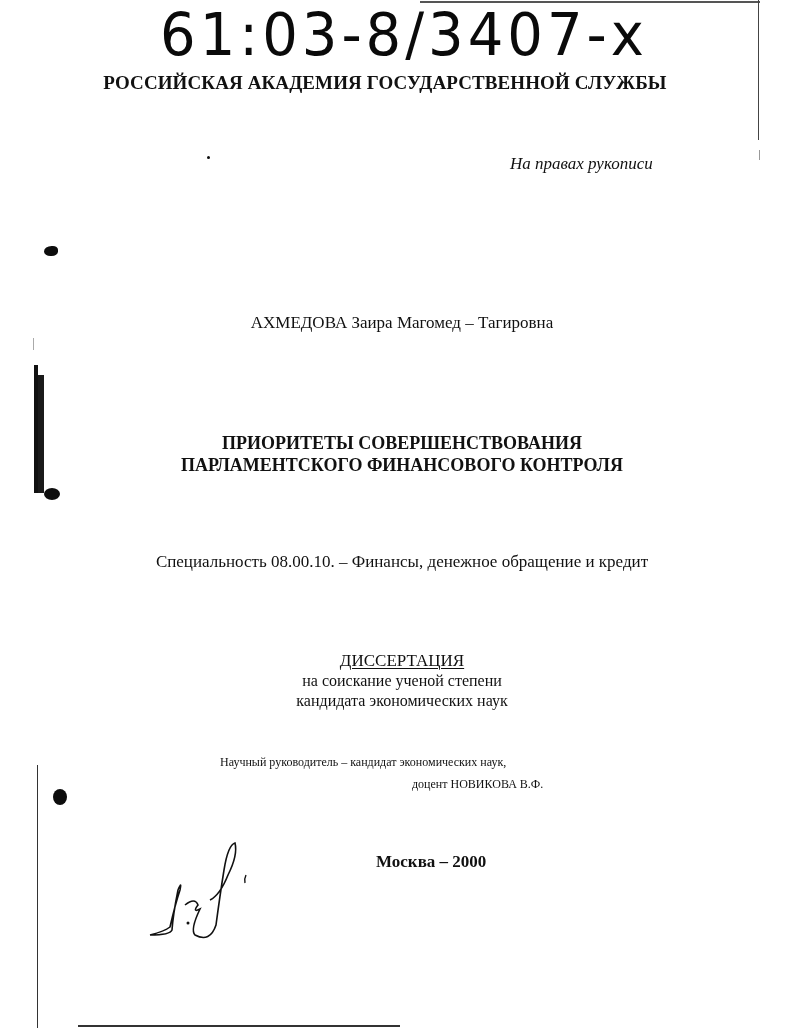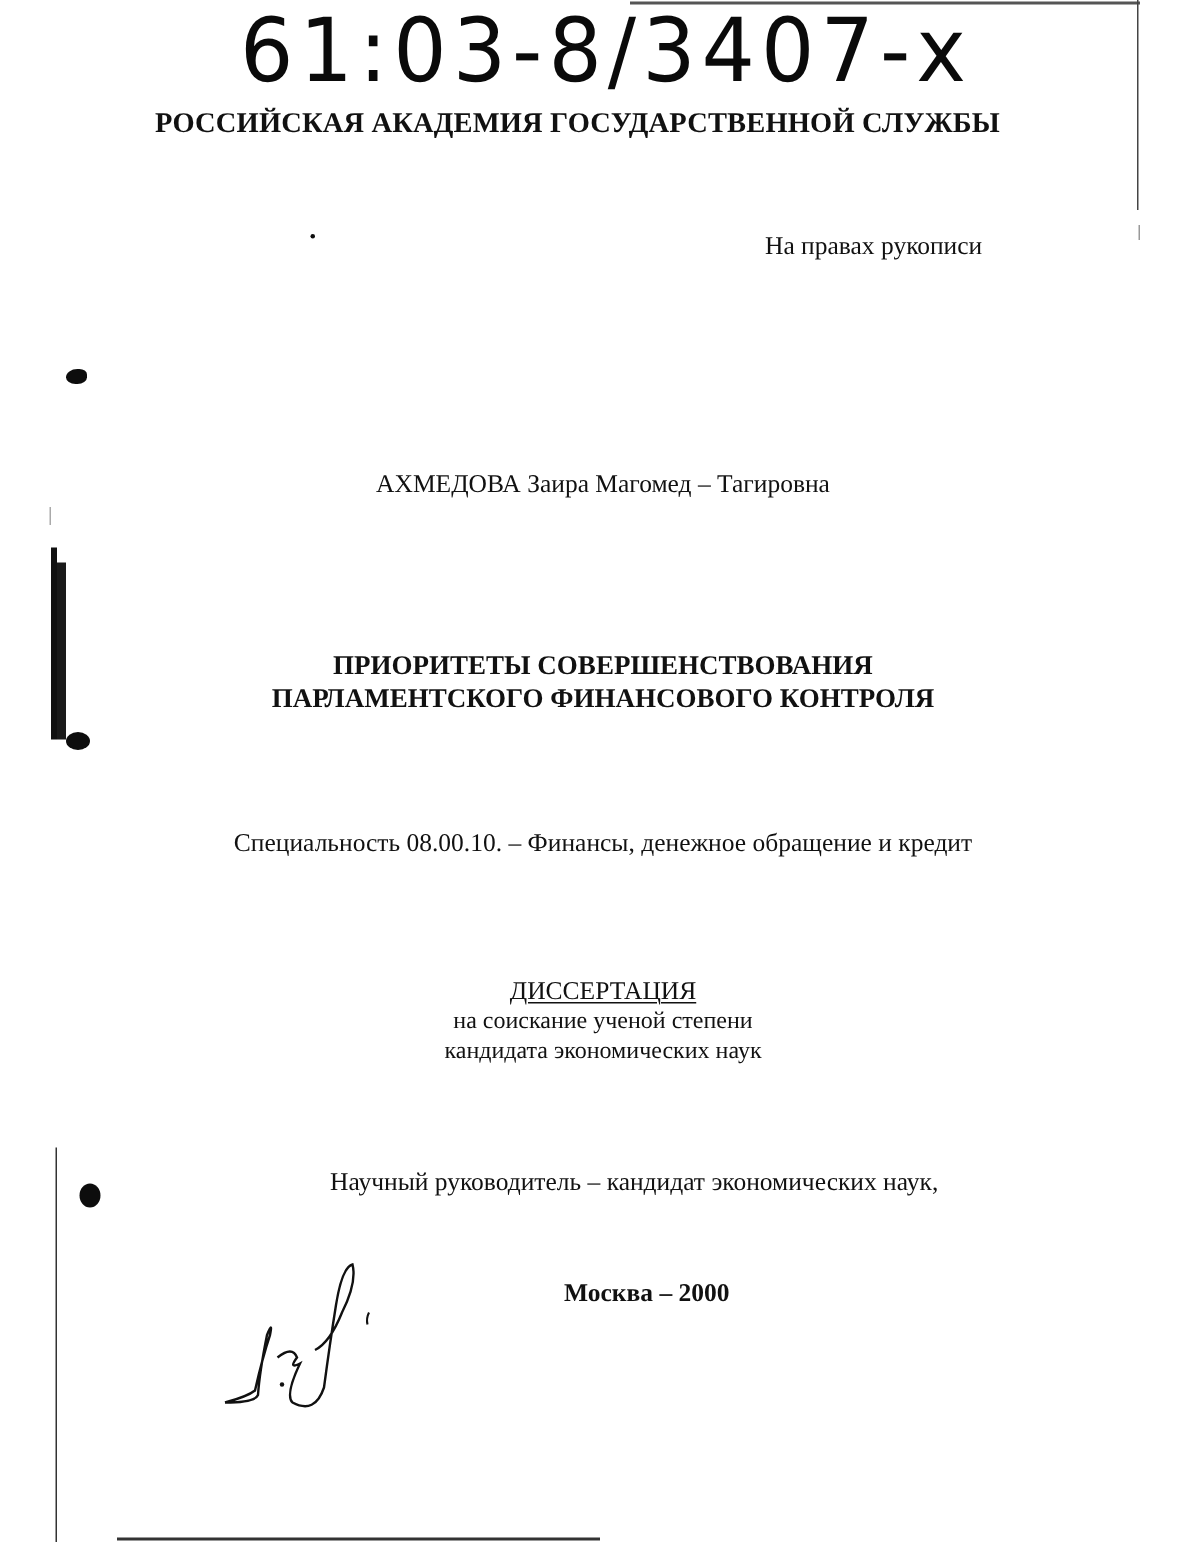--- a/index.html
+++ b/index.html
@@ -39,20 +39,21 @@
       font-weight: bold;
       font-size: 19px;
       line-height: 21px;
       letter-spacing: 0.1px;
     }
     .org div { margin-left: 30px; }
     .rights {
       left: 510px;
       top: 154px;
       font-size: 17px;
+      font-style: italic;
     }
     .author {
       top: 313px;
       font-size: 17px;
       margin-left: 32px;
     }
     .title {
       top: 432px;
       font-weight: bold;
       font-size: 18px;
@@ -72,22 +73,22 @@
     }
     .diss .dtitle {
       font-size: 17px;
       text-decoration: underline;
       text-decoration-thickness: 1px;
       text-underline-offset: 2px;
       text-decoration-style: solid;
     }
     .supervisor {
       left: 220px;
-      top: 777px;
-      font-size: 17px;
+      top: 751px;
+      font-size: 12px;
       line-height: 22px;
     }
     .supervisor .line2 { padding-left: 192px; }
     .city {
       left: 376px;
       top: 852px;
       font-size: 17px;
       font-weight: bold;
     }
     .line { position: absolute; background: #1a1a1a; }
@@ -128,20 +129,21 @@
 <div class="center-block specialty">Специальность 08.00.10. – Финансы, денежное обращение и кредит</div>
 
 <div class="center-block diss">
   <div class="dtitle">ДИССЕРТАЦИЯ</div>
   <div>на соискание ученой степени</div>
   <div>кандидата экономических наук</div>
 </div>
 
 <div class="abs supervisor">
   <div>Научный руководитель – кандидат экономических наук,</div>
+  <div class="line2">доцент НОВИКОВА В.Ф.</div>
 </div>
 
 <svg class="abs" style="left:140px; top:835px;" width="140" height="110" viewBox="0 0 140 110">
   <path d="M10 100 Q25 96 30 92 Q35 70 40 55 Q42 45 38 55 Q33 80 32 95 Q30 100 10 100" fill="none" stroke="#111" stroke-width="1.6"></path>
   <path d="M45 70 Q55 62 58 70 Q52 78 60 74 Q50 95 55 100 Q70 108 76 90 Q80 60 84 35 Q88 10 95 8 Q98 20 88 40 Q80 60 70 65" fill="none" stroke="#111" stroke-width="1.6"></path>
   <circle cx="48" cy="88" r="1.5" fill="#111"></circle>
   <path d="M106 40 Q104 44 105 48" fill="none" stroke="#111" stroke-width="1.4"></path>
 </svg>
 
 <div class="abs city">Москва – 2000</div>

